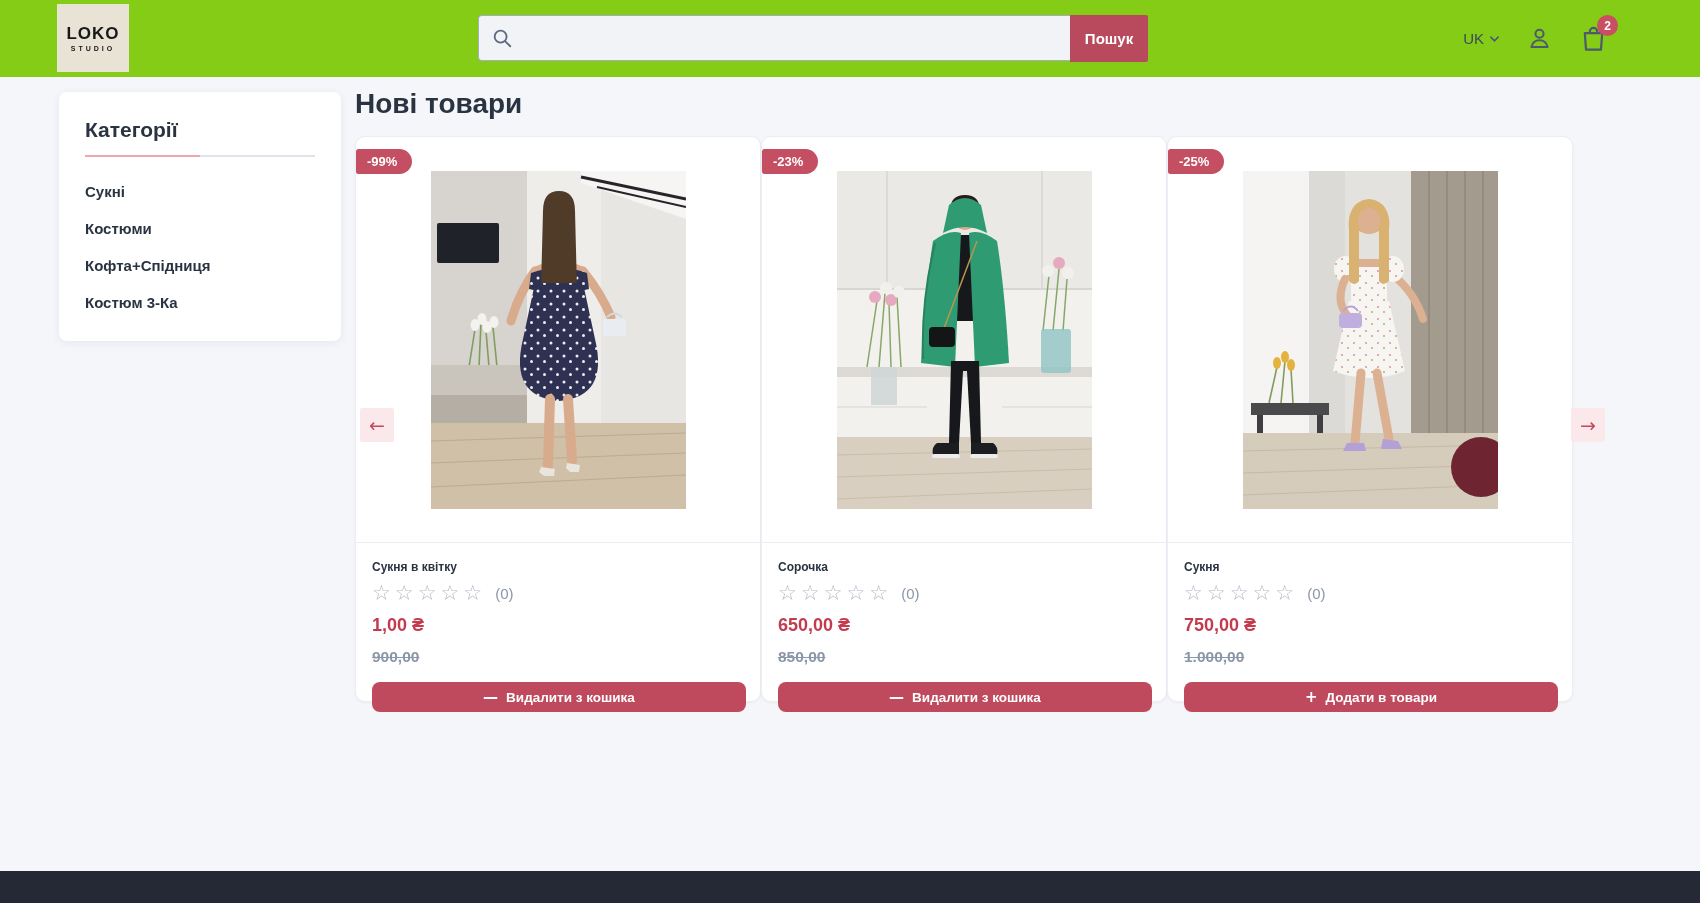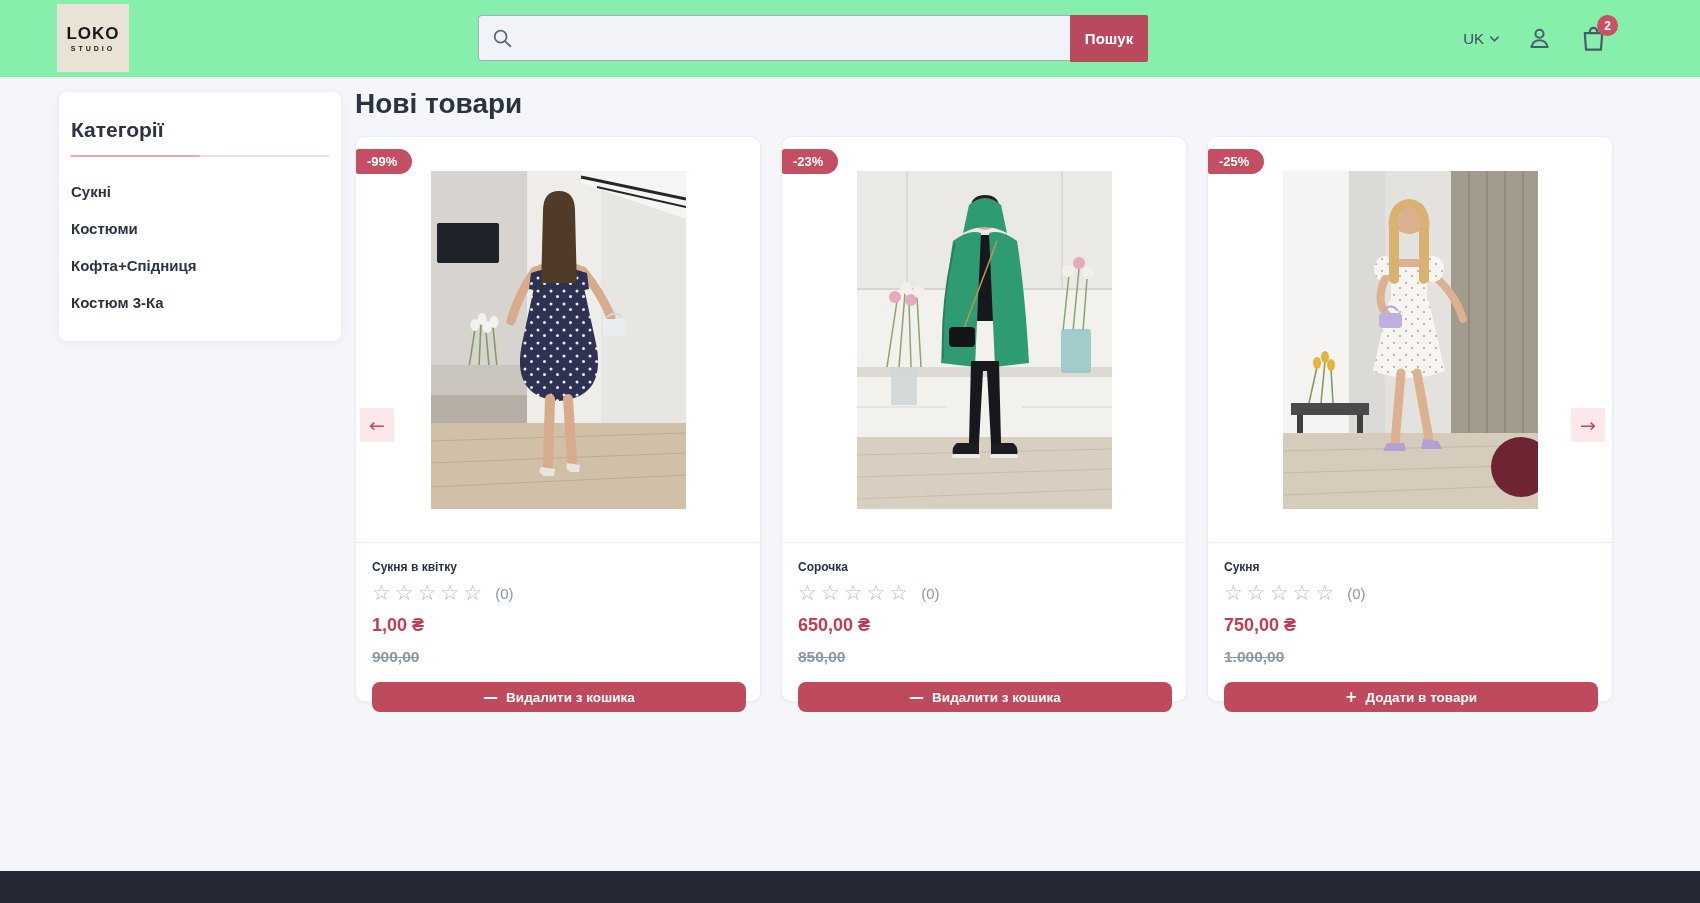--- a/index.html
+++ b/index.html
@@ -3,50 +3,50 @@
 <meta charset="utf-8">
 <style>
   html,body{margin:0;padding:0;overflow:hidden;}
   body{
     width:1700px;height:903px;position:relative;
     background:#f4f6fa;
     font-family:"Liberation Sans","DejaVu Sans",sans-serif;
     color:#2a3342;
   }
   
-  .header{position:absolute;left:0;top:0;width:1700px;height:77px;background:#86efac;}
+  .header{position:absolute;left:0;top:0;width:1700px;height:77px;background:#84cc16;}
   .logo{position:absolute;left:57px;top:4px;width:72px;height:68px;background:#e9e3d6;
     display:flex;flex-direction:column;align-items:center;justify-content:center;cursor:pointer;}
   .logo-main{font-size:17px;font-weight:800;letter-spacing:1px;color:#17181a;line-height:1;}
   .logo-sub{font-size:7px;font-weight:700;letter-spacing:3px;color:#17181a;margin-top:3px;}
   .search-wrap{position:absolute;left:478px;top:15px;display:flex;align-items:flex-start;}
   .search-box{width:592px;height:46px;box-sizing:border-box;background:#f1f3f6;
     border:1px solid #a7aebb;border-right:none;border-radius:4px 0 0 4px;
     display:flex;align-items:center;padding-left:12px;}
   .search-box input{border:none;background:transparent;outline:none;flex:1;height:100%;
     font-size:15px;font-family:inherit;color:#2a3342;padding:0 10px;}
   .search-btn{width:78px;height:47px;background:#b94a5e;color:#fff;border:none;
     font-family:inherit;font-weight:700;font-size:15px;cursor:pointer;border-radius:0 2px 2px 0;}
   .header-right{position:absolute;right:92px;top:0;height:77px;display:flex;align-items:center;gap:26px;}
   .lang{display:flex;align-items:center;gap:5px;font-size:15px;color:#3d4a5c;cursor:pointer;font-weight:400;}
   .icon-btn{position:relative;display:flex;align-items:center;cursor:pointer;}
   .cart-badge{position:absolute;top:-9px;right:-10px;width:21px;height:21px;border-radius:50%;
     background:#c94f63;color:#fff;font-size:12px;font-weight:700;
     display:flex;align-items:center;justify-content:center;}
   
   .sidebar{position:absolute;left:59px;top:92px;width:282px;box-sizing:border-box;
-    background:#fff;border-radius:8px;padding:26px 12px 20px;
+    background:#fff;border-radius:8px;padding:26px 26px 20px;
     box-shadow:0 2px 8px rgba(35,45,65,.07);}
   .sidebar-title{font-size:21px;font-weight:700;margin:0 0 13px;color:#2a3342;}
   .sidebar-rule{height:2px;background:linear-gradient(to right,#efa6b0 0 50%,#e0e4ea 50% 100%);margin-bottom:16px;}
   .cat-item{font-size:15px;font-weight:700;color:#2a3342;padding:10px 0;cursor:pointer;}
   
   .main{position:absolute;left:355px;top:88px;width:1258px;}
   .main-title{font-size:28px;font-weight:700;color:#2a3342;margin:0 0 16px;}
-  .cards{display:flex;gap:20px;position:relative;}
+  .cards{display:flex;position:relative;}
   .card{width:406px;height:566px;box-sizing:border-box;background:#fff;
     border:1px solid #eceef4;border-radius:10px;position:relative;
     box-shadow:0 1px 3px rgba(35,45,65,.05);}
   .badge{position:absolute;left:0;top:12px;background:#c44f63;color:#fff;
     font-size:13px;font-weight:700;padding:5px 15px 5px 11px;border-radius:3px 15px 15px 3px;z-index:2;}
   .img-wrap{margin:34px auto 0;width:255px;height:338px;display:block;cursor:pointer;}
   .photo{width:255px;height:338px;display:block;}
   .divider{border-top:1px solid #e9ecf2;margin-top:33px;}
   .info{padding:17px 16px 0;}
   .p-name{font-size:12px;font-weight:700;color:#2a3342;margin:0 0 9px;cursor:pointer;}

